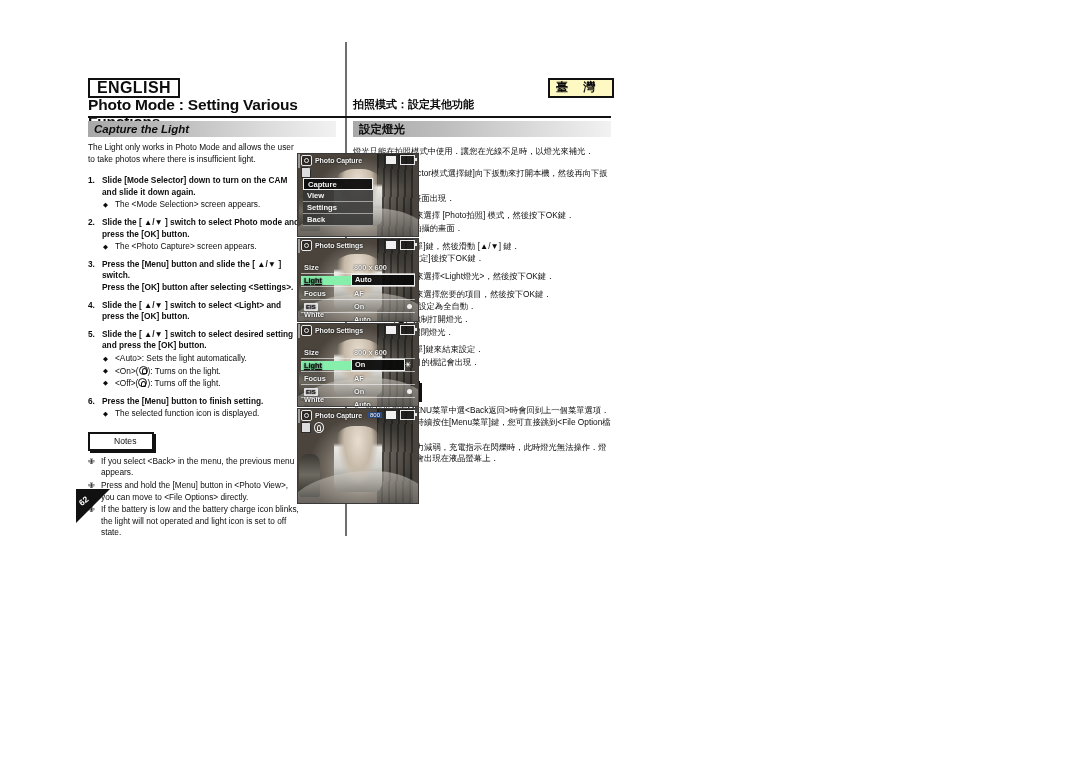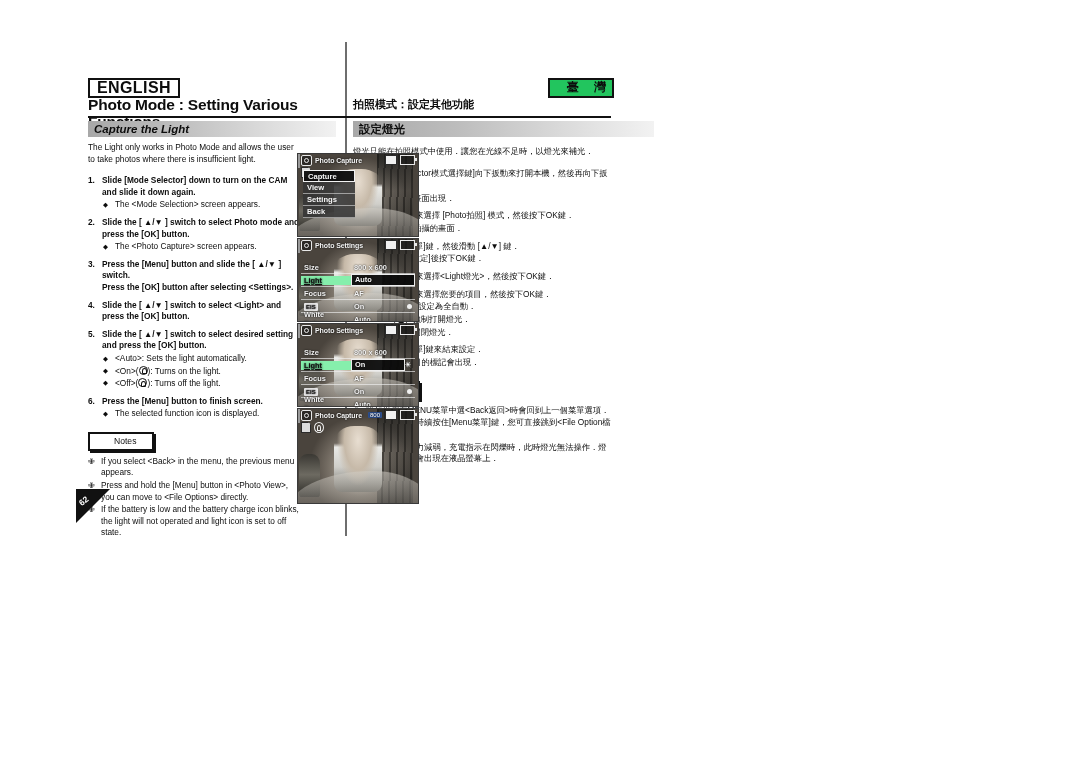--- a/index.html
+++ b/index.html
@@ -46,25 +46,25 @@
     background: #fff;
   }
   .region-tag {
     position: absolute;
     left: 548px; top: 78px;
     width: 62px;
     border: 2px solid #111;
     padding: 1px 0 2px 0;
     font-size: 12px;
     font-weight: bold;
-    text-align: right;
+    text-align: left;
     letter-spacing: 6px;
     text-indent: 6px;
     line-height: 13px;
-    background: #22c55e;
+    background: #fef9c3;
   }
 
   .title-en {
     position: absolute;
     left: 88px; top: 96px;
     width: 250px;
     font-size: 15.5px;
     font-weight: bold;
     letter-spacing: -.2px;
     line-height: 17px;
@@ -86,21 +86,21 @@
   }
 
   
   .secbar {
     position: absolute;
     top: 121px;
     height: 16px;
     background: linear-gradient(to right, #a8a8a8 0%, #bdbdbd 35%, #dcdcdc 72%, #f2f2f2 100%);
   }
   .secbar.left  { left: 88px;  width: 248px; }
-  .secbar.right { left: 353px; width: 258px; padding-left: 43px; }
+  .secbar.right { left: 353px; width: 258px; }
   .secbar span {
     position: absolute;
     left: 6px; top: 1px;
     font-size: 11.5px;
     font-weight: bold;
     font-style: italic;
     line-height: 14px;
     white-space: nowrap;
   }
   .secbar.right span { font-style: normal; font-weight: bold; }
@@ -393,22 +393,22 @@
     position: absolute;
     left: 2px; top: 1.5px;
     width: 2px; height: 4px;
     border: 1px solid #f0f0f0;
     border-radius: 50% 50% 10% 10%;
   }
 
   
   .dropmenu {
     position: absolute;
-    left: 5px; top: 16px;
-    width: 52px;
+    left: 5px; top: 24px;
+    width: 70px;
     z-index: 5;
   }
   .dropmenu .mi {
     height: 12px;
     line-height: 12px;
     padding-left: 4px;
     font-size: 7.6px;
     font-weight: bold;
     color: #f4f4f4;
     background: rgba(52,52,52,.88);
@@ -524,21 +524,21 @@
         <span class="num">5.</span>
         <span>Slide the [ ▲/▼ ] switch to select desired setting and press the [OK] button.</span>
         <ul class="bullets">
           <li>&lt;Auto&gt;: Sets the light automatically.</li>
           <li><span>&lt;On&gt;(</span><span class="lightcircle"></span><span>): Turns on the light.</span></li>
           <li><span>&lt;Off&gt;(</span><span class="lightcircle"></span><span>): Turns off the light.</span></li>
         </ul>
       </li>
       <li>
         <span class="num">6.</span>
-        <span>Press the [Menu] button to finish screen.</span>
+        <span>Press the [Menu] button to finish setting.</span>
         <ul class="bullets">
           <li>The selected function icon is displayed.</li>
         </ul>
       </li>
     </ol>
 
     <div class="notebox">Notes</div>
     <ul class="notes">
       <li>If you select &lt;Back&gt; in the menu, the previous menu appears.</li>
       <li>Press and hold the [Menu] button in &lt;Photo View&gt;, you can move to &lt;File Options&gt; directly.</li>

